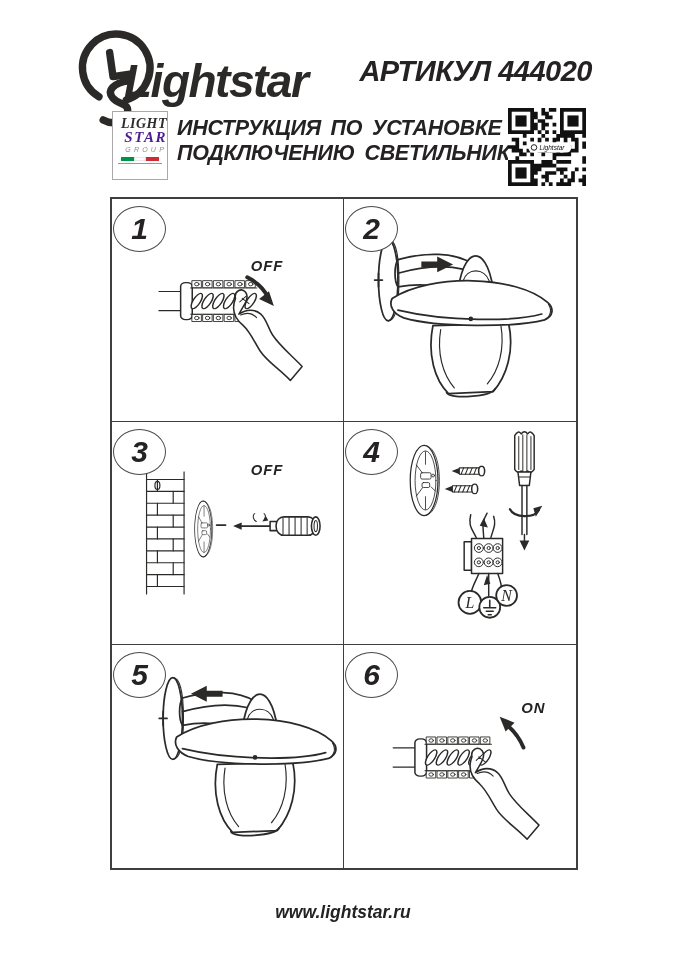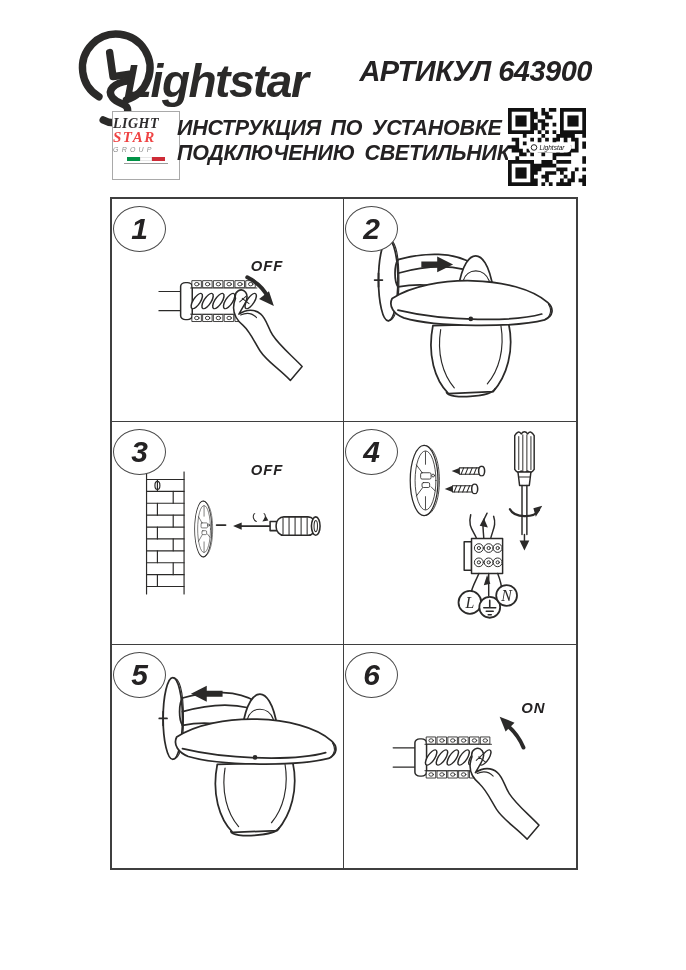--- a/index.html
+++ b/index.html
@@ -10,23 +10,23 @@
   html,body{background:#fff;}
   body{font-family:"Liberation Sans",sans-serif;color:var(--ink);}
   .page{position:relative;width:686px;height:970px;background:#fff;overflow:hidden;font-style:italic;}
 
   
   .bulb-logo{position:absolute;left:66px;top:24px;width:106px;height:116px;}
   .wordmark{position:absolute;left:124px;top:54px;font-size:46px;font-weight:700;letter-spacing:-1.5px;color:var(--ink);}
   .article{position:absolute;left:330px;top:55px;width:262px;text-align:right;font-size:29px;font-weight:700;letter-spacing:-0.5px;color:#242223;}
 
   
-  .glogo{position:absolute;left:112px;top:111px;width:68px;height:69px;border:1px solid #a9a9a9;background:#fff;text-align:left;padding-top:5px;}
+  .glogo{position:absolute;left:112px;top:111px;width:56px;height:69px;border:1px solid #a9a9a9;background:#fff;text-align:right;padding-top:5px;}
   .glogo .w1{font-family:"Liberation Serif",serif;font-weight:700;font-size:14px;letter-spacing:0.5px;line-height:13px;color:#2e2c2d;}
-  .glogo .w2{font-family:"Liberation Serif",serif;font-weight:700;font-size:15px;letter-spacing:1.5px;line-height:14px;color:#ef4444;}
+  .glogo .w2{font-family:"Liberation Serif",serif;font-weight:700;font-size:15px;letter-spacing:1.5px;line-height:14px;color:#4c1d95;}
   .glogo .w3{font-size:7px;letter-spacing:3.2px;color:#8c8c8c;margin-top:2px;line-height:8px;}
   .flag{width:38px;height:4px;margin:3px auto 0;display:flex;}
   .flag i{flex:1;display:block;}
   .flag .g{background:#009246;}
   .flag .w{background:#fff;box-shadow:inset 0 0 0 0.5px #cfcfcf;}
   .flag .r{background:#ce2b37;}
   .flag-line{width:44px;margin:2px auto 0;border-top:1px solid #9a9a9a;}
   .doc-title{position:absolute;left:177px;top:116px;font-size:21.5px;font-weight:700;line-height:25px;letter-spacing:-0.3px;word-spacing:4px;color:#242223;}
   .qr{position:absolute;left:508px;top:108px;width:78px;height:78px;}
 
@@ -190,21 +190,21 @@
 <div class="page">
 
   <svg class="bulb-logo" viewBox="0 0 100 110">
     <path d="M31 69 A 32 32 0 1 1 57 72" fill="none" stroke="#2b2a29" stroke-width="7" stroke-linecap="round"></path>
     <g transform="rotate(-8 50 40)">
         <path d="M43 26 V49 H59" fill="none" stroke="#2b2a29" stroke-width="7" stroke-linecap="round" stroke-linejoin="round"></path>
       </g>
     <path d="M59 54 C45 56 38 63 44 70 C50 77 60 75 58 84 C56 94 44 96 35 91" fill="none" stroke="#2b2a29" stroke-width="7" stroke-linecap="round"></path>
   </svg>
   <div class="wordmark">Lightstar</div>
-  <div class="article">АРТИКУЛ 643900</div>
+  <div class="article">АРТИКУЛ 444020</div>
 
   <div class="glogo">
     <div class="w1">LIGHT</div>
     <div class="w2">STAR</div>
     <div class="w3">GROUP</div>
     <div class="flag">
         <i class="g"></i>
         <i class="w"></i>
         <i class="r"></i>
       </div>
@@ -298,14 +298,15 @@
         <use href="#sym-breaker" x="48" y="84" width="126" height="58"></use>
         <use href="#sym-hand" x="118" y="100" width="94" height="110"></use>
         <path class="s thick" d="M181 103 C177 93 171 86 164 80"></path>
         <path class="f" d="M157 72 L163 87 L172 78 Z"></path>
         <text class="lbl" x="191" y="68" text-anchor="middle">ON</text>
       </svg>
     </div>
 
   </div>
 
+  <div class="footer">www.lightstar.ru</div>
 
 </div>
 
 </body></html>

